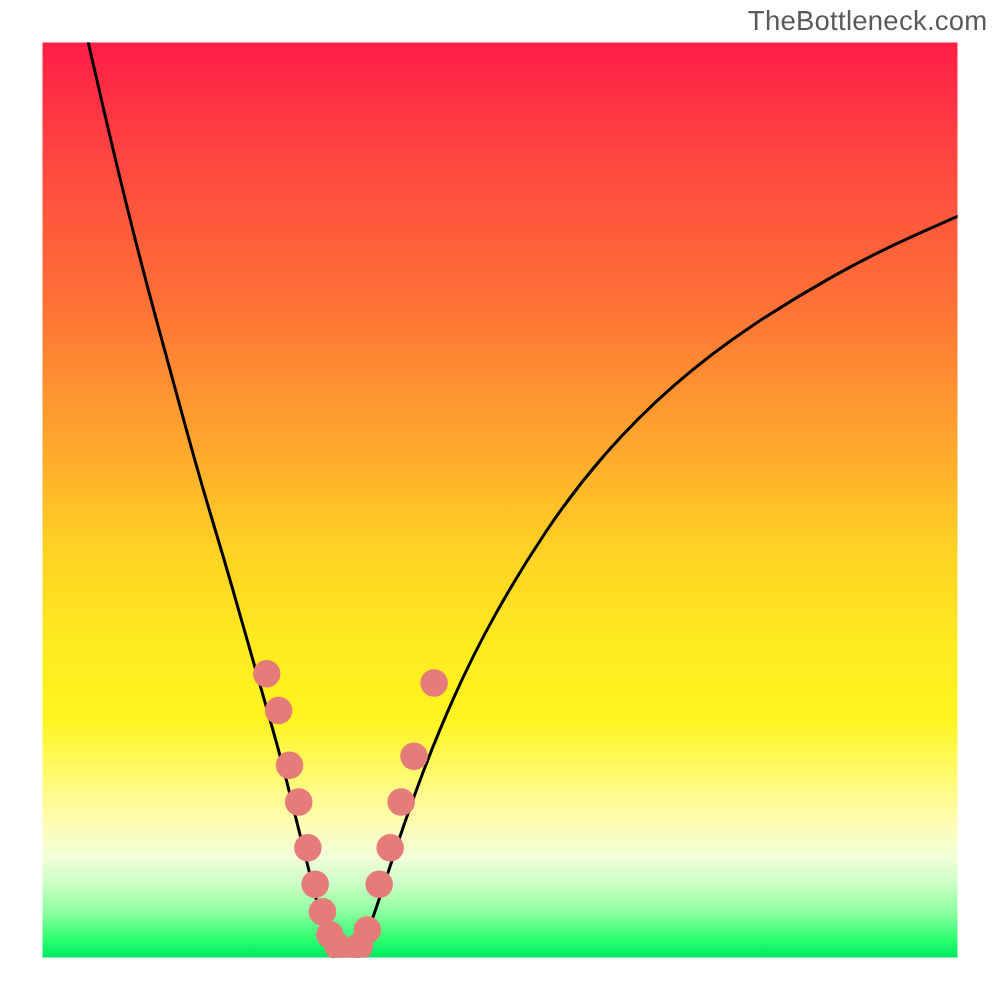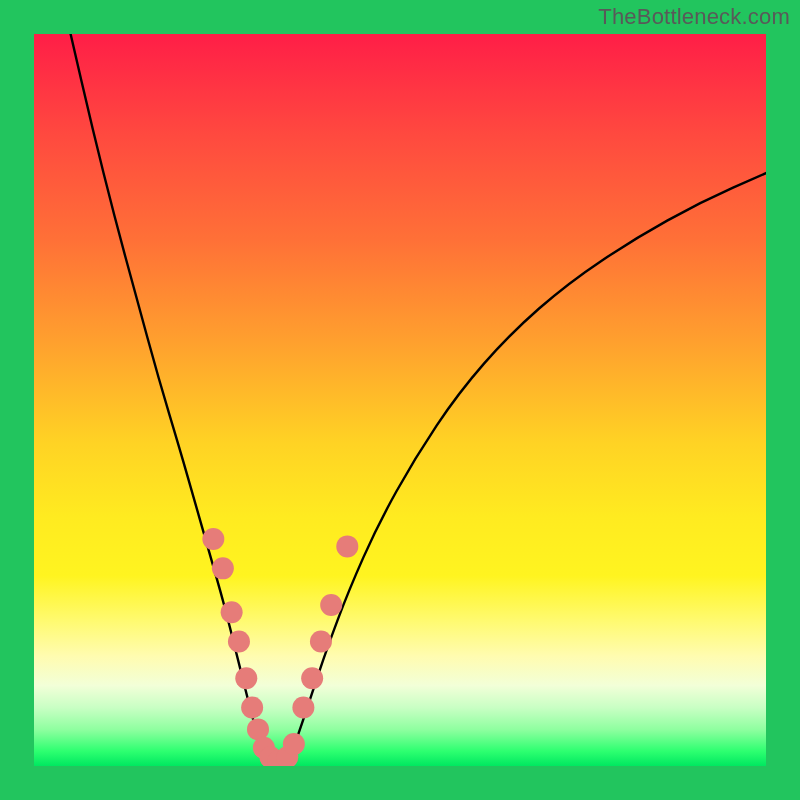--- a/index.html
+++ b/index.html
@@ -8,21 +8,21 @@
     width: 800px;
     height: 800px;
     overflow: hidden;
     background: #000;
     font-family: Arial, Helvetica, sans-serif;
   }
   .frame {
     position: relative;
     width: 800px;
     height: 800px;
-    background: #22c55e;
+    background: #ffffff;
   }
   .watermark {
     position: absolute;
     top: 4px;
     right: 10px;
     color: #595959;
     font-size: 22px;
     font-weight: 500;
     letter-spacing: 0.2px;
     z-index: 50;

